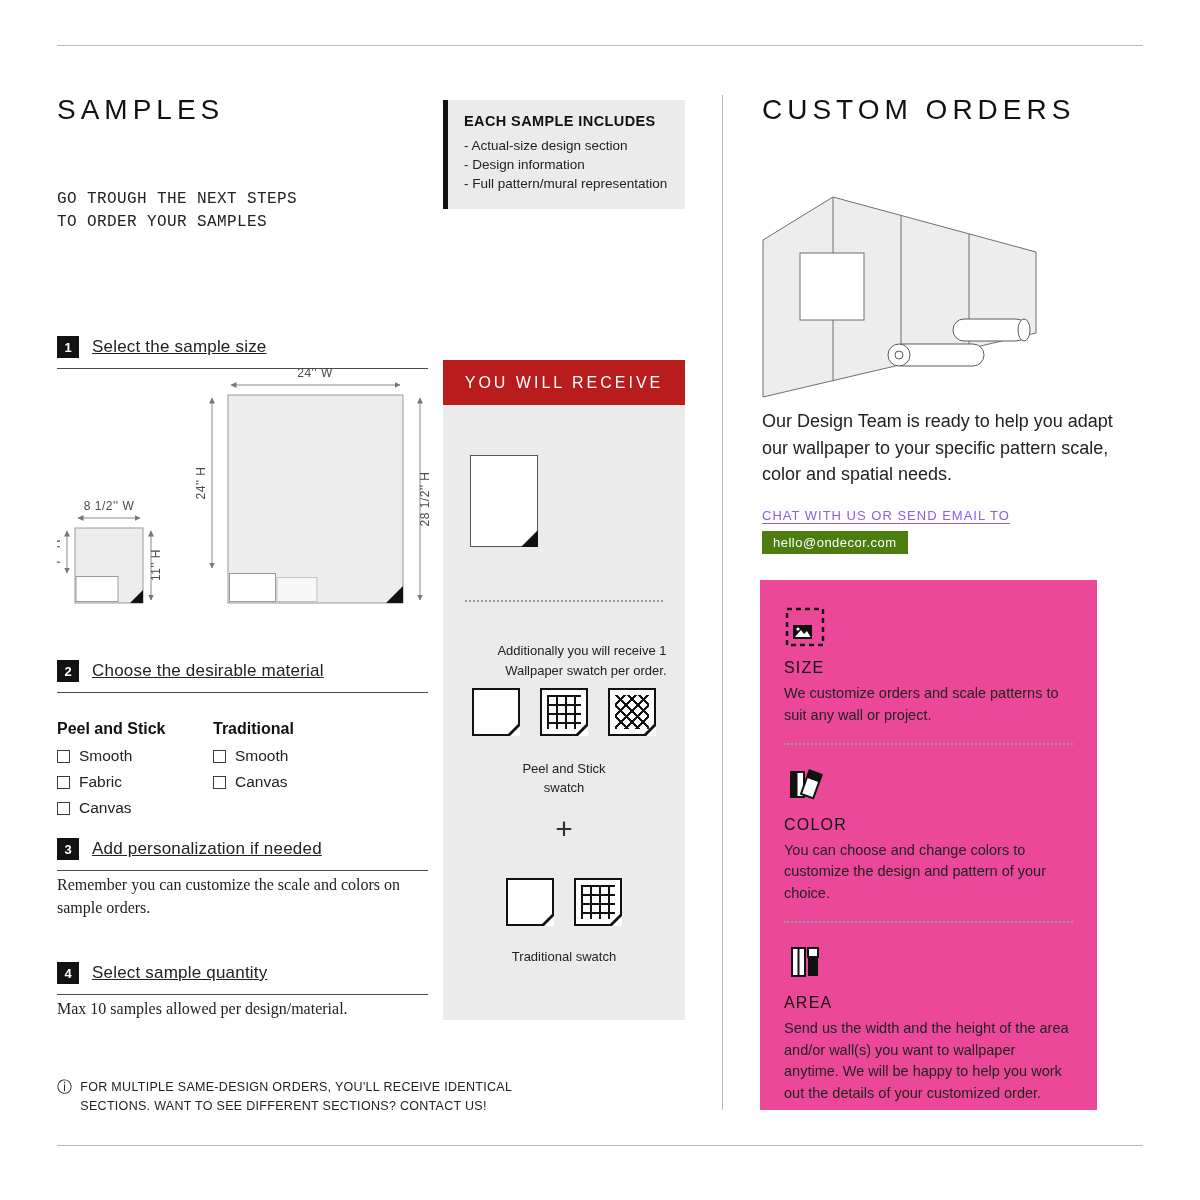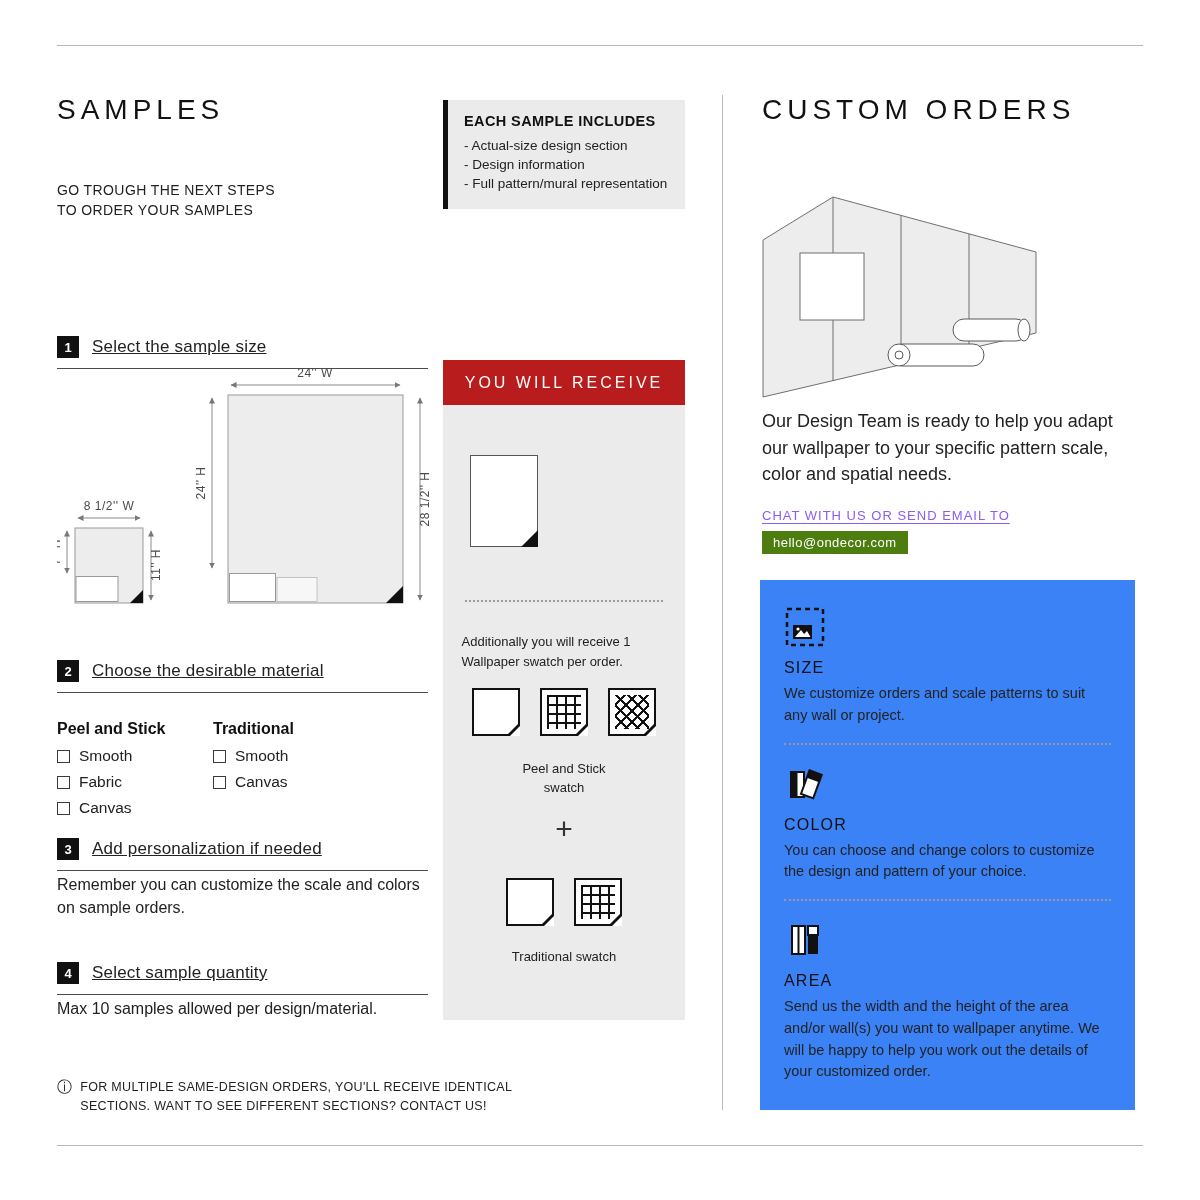--- a/index.html
+++ b/index.html
@@ -3,21 +3,21 @@
 <meta charset="utf-8">
 <style>
   html,body{margin:0;padding:0;background:#fff;}
   body{font-family:"Liberation Sans","DejaVu Sans",sans-serif;color:#1d1d1d;}
   .page{position:relative;width:1200px;height:1200px;background:#fff;overflow:hidden;}
 
   .rule{position:absolute;left:57px;right:57px;border-top:1px solid #b9b9b9;}
   .vdivider{position:absolute;left:722px;top:95px;height:1015px;border-left:1px solid #b9b9b9;}
 
   .big-title{position:absolute;font-size:28px;font-weight:400;letter-spacing:5px;color:#111;}
-  .intro{position:absolute;left:57px;top:180px;font-size:14px;letter-spacing:.4px;line-height:1.45;color:#222;white-space:pre-line;}
+  .intro{position:absolute;left:57px;top:188px;font-size:16px;letter-spacing:.4px;line-height:1.45;color:#222;white-space:pre-line;font-family:Liberation Mono, monospace;}
 
   
   .includes{position:absolute;left:443px;top:100px;width:242px;box-sizing:border-box;background:#ebebeb;border-left:5px solid #111;padding:13px 14px 16px 16px;}
   .includes h3{margin:0 0 7px 0;font-size:14.5px;font-weight:700;letter-spacing:.4px;color:#111;}
   .inc-item{font-size:13.5px;line-height:1.42;color:#222;padding-left:11px;text-indent:-11px;}
 
   
   .step{position:absolute;left:57px;width:371px;display:flex;align-items:flex-start;gap:13px;padding-bottom:10px;border-bottom:1px solid #4a4a4a;}
   .stepnum{flex:0 0 auto;width:22px;height:22px;background:#111;color:#fff;font-size:13px;font-weight:700;display:flex;align-items:center;justify-content:center;}
   .steplabel{font-size:17px;color:#222;padding-top:1px;letter-spacing:.2px;text-decoration:underline;}
@@ -30,51 +30,51 @@
   .diagram .dim{stroke:#8a8a8a;stroke-width:1;}
   .diagram text{font-family:"Liberation Sans","DejaVu Sans",sans-serif;font-size:12px;fill:#4a4a4a;letter-spacing:.5px;}
 
   
   .materials{position:absolute;left:57px;top:720px;width:371px;display:flex;}
   .mat-col{width:156px;}
   .mat-col h4{margin:0 0 9px 0;font-size:16px;font-weight:700;color:#111;}
   .opt{display:flex;align-items:center;gap:9px;margin-bottom:8px;font-size:15.5px;color:#222;}
   .cb{width:11px;height:11px;border:1.5px solid #3a3a3a;background:#fff;flex:0 0 auto;}
 
-  .note{position:absolute;left:57px;font-size:16px;line-height:1.45;color:#222;width:380px;}
+  .note{position:absolute;left:57px;font-size:16px;line-height:1.45;color:#222;width:380px;font-family:Liberation Serif, serif;}
 
   .footnote{position:absolute;left:57px;top:1078px;width:490px;display:flex;gap:8px;font-size:12.5px;letter-spacing:.3px;line-height:1.5;color:#222;}
   .info-i{font-size:15px;line-height:1.2;color:#222;}
 
   
   .receive{position:absolute;left:443px;top:360px;width:242px;height:660px;background:#ebebeb;}
   .receive-header{height:45px;background:#b91c1c;color:#fff;display:flex;align-items:center;justify-content:center;font-size:16px;letter-spacing:3px;}
   .paper{position:absolute;left:27px;top:95px;width:66px;height:90px;background:#fff;border:1px solid #555;}
   .fold-black::after{content:"";position:absolute;right:-1px;bottom:-1px;width:0;height:0;border-bottom:17px solid #111;border-left:17px solid transparent;}
   .receive-sampletext{position:absolute;left:115px;top:108px;width:114px;font-size:12.5px;line-height:1.55;color:#222;}
   .dotline{position:absolute;left:22px;right:22px;border-top:2px dotted #9a9a9a;}
   .receive-additional{position:absolute;left:0;top:268px;width:100%;}
-  .receive-additional div{width:205px;margin:4px auto;text-align:left;font-size:13px;line-height:1.5;color:#222;}
+  .receive-additional div{width:205px;margin:13px auto;text-align:right;font-size:13px;line-height:1.5;color:#222;}
   .swatchrow{position:absolute;left:0;width:100%;display:flex;justify-content:center;gap:20px;}
   .swatch{position:relative;width:44px;height:44px;background:#fff;border:2px solid #111;}
   .swatch .pat{position:absolute;inset:5px;}
   .pat.grid{background-image:repeating-linear-gradient(to right,#111 0 2px,transparent 2px 9px),repeating-linear-gradient(to bottom,#111 0 2px,transparent 2px 9px);}
   .pat.cross{background-image:repeating-linear-gradient(45deg,#111 0 2px,transparent 2px 8px),repeating-linear-gradient(-45deg,#111 0 2px,transparent 2px 8px);}
   .fold::before{content:"";position:absolute;right:-2px;bottom:-2px;width:0;height:0;border-bottom:14px solid #111;border-left:14px solid transparent;}
   .fold::after{content:"";position:absolute;right:-2px;bottom:-2px;width:0;height:0;border-bottom:10px solid #fff;border-left:10px solid transparent;}
   .swatch-caption{position:absolute;left:0;width:100%;text-align:center;font-size:13px;line-height:1.45;color:#222;}
   .swatch-caption div{width:110px;margin:0 auto;}
   .plus{position:absolute;left:0;width:100%;text-align:center;font-size:30px;color:#333;}
 
   
   .r-intro{position:absolute;left:762px;top:408px;width:372px;font-size:18px;line-height:1.48;color:#222;}
   .chat-label{position:absolute;left:762px;top:508px;font-size:13px;letter-spacing:1px;color:#8b5cf6;text-decoration:underline;text-underline-offset:3px;}
   .email-badge{position:absolute;left:762px;top:531px;background:#4d7c0f;color:#fff;font-size:13px;letter-spacing:.5px;padding:4px 11px;cursor:pointer;}
 
-  .features{position:absolute;left:760px;top:580px;width:375px;height:530px;box-sizing:border-box;background:#3b82f6;padding:26px 24px 16px 24px;}
+  .features{position:absolute;left:760px;top:580px;width:337px;height:530px;box-sizing:border-box;background:#ec4899;padding:26px 24px 16px 24px;}
   .feature .f-name{font-size:16px;letter-spacing:1.2px;color:#111;margin-top:11px;}
   .feature .f-text{font-size:14.5px;line-height:1.5;color:#222;margin-top:6px;}
   .dotsep{border-top:2px dotted #9a9a9a;margin:16px 0 18px 0;}
   .f-icon{display:block;}
 
   .house{position:absolute;left:760px;top:195px;width:278px;height:205px;}
   .house .wall{fill:#ededed;stroke:#6f6f6f;stroke-width:1;}
   .house .seam{stroke:#6f6f6f;stroke-width:1;}
   .house .win{fill:#fff;stroke:#6f6f6f;stroke-width:1;}
   .house .roll{fill:#fff;stroke:#5a5a5a;stroke-width:1;}

